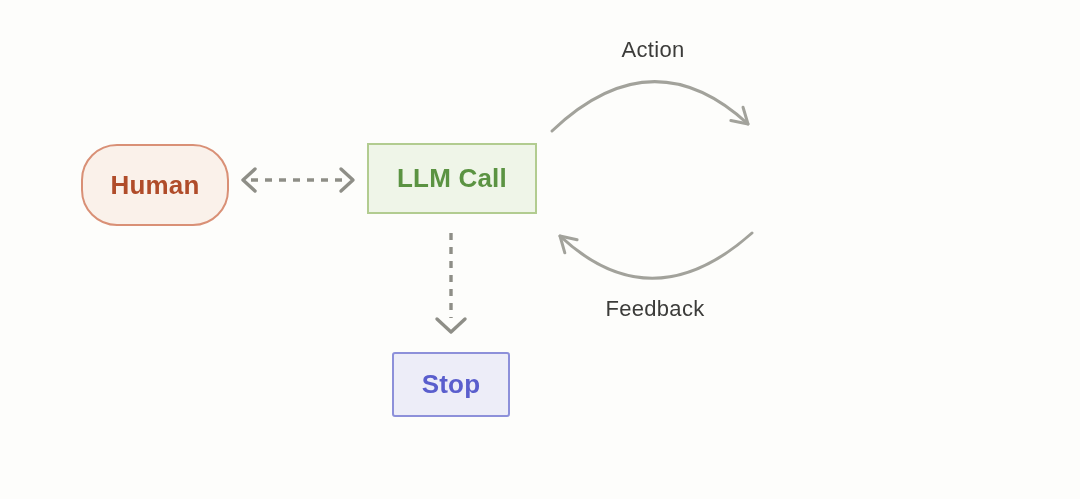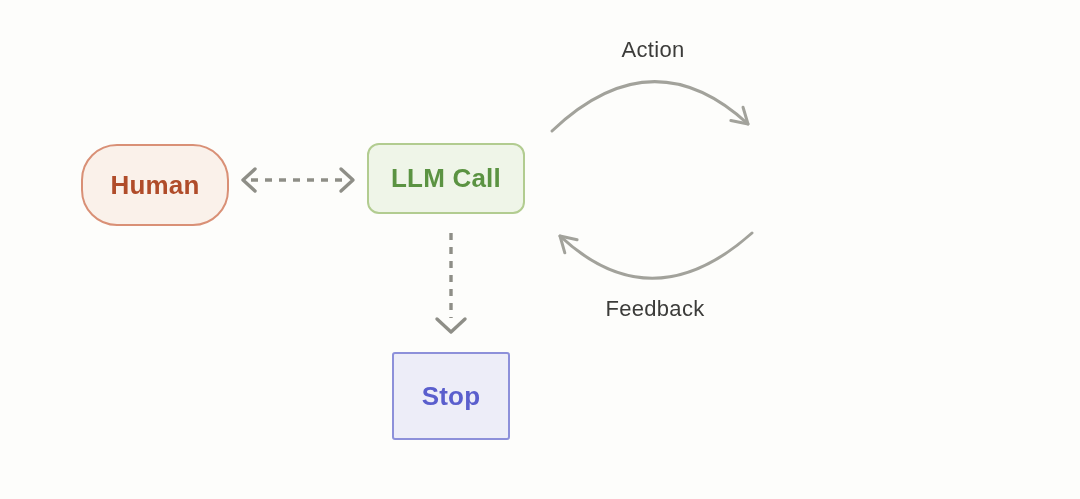--- a/index.html
+++ b/index.html
@@ -67,28 +67,28 @@
     letter-spacing: 0.2px;
     white-space: nowrap;
   }
   .node.pill {
     background: var(--pill-bg);
     border-color: var(--pill-border);
     color: var(--pill-text);
     border-radius: 36px;
   }
   .node.llm {
-    left: 367px; top: 143px; width: 158px; height: 71px;
+    left: 367px; top: 143px; width: 170px; height: 71px;
     background: var(--llm-bg);
     border-color: var(--llm-border);
     color: var(--llm-text);
-    border-radius: 12px;
+    border-radius: 0;
   }
   .node.stop {
-    left: 392px; top: 352px; width: 118px; height: 88px;
+    left: 392px; top: 352px; width: 118px; height: 65px;
     background: var(--stop-bg);
     border-color: var(--stop-border);
     color: var(--stop-text);
     border-radius: 3px;
     text-align: right;
   }
   .node.human { left: 81px; top: 144px; width: 148px; height: 82px; }
   .node.environment { left: 773px; top: 142px; width: 224px; height: 71px; }
   .edge-label {
     position: absolute;

